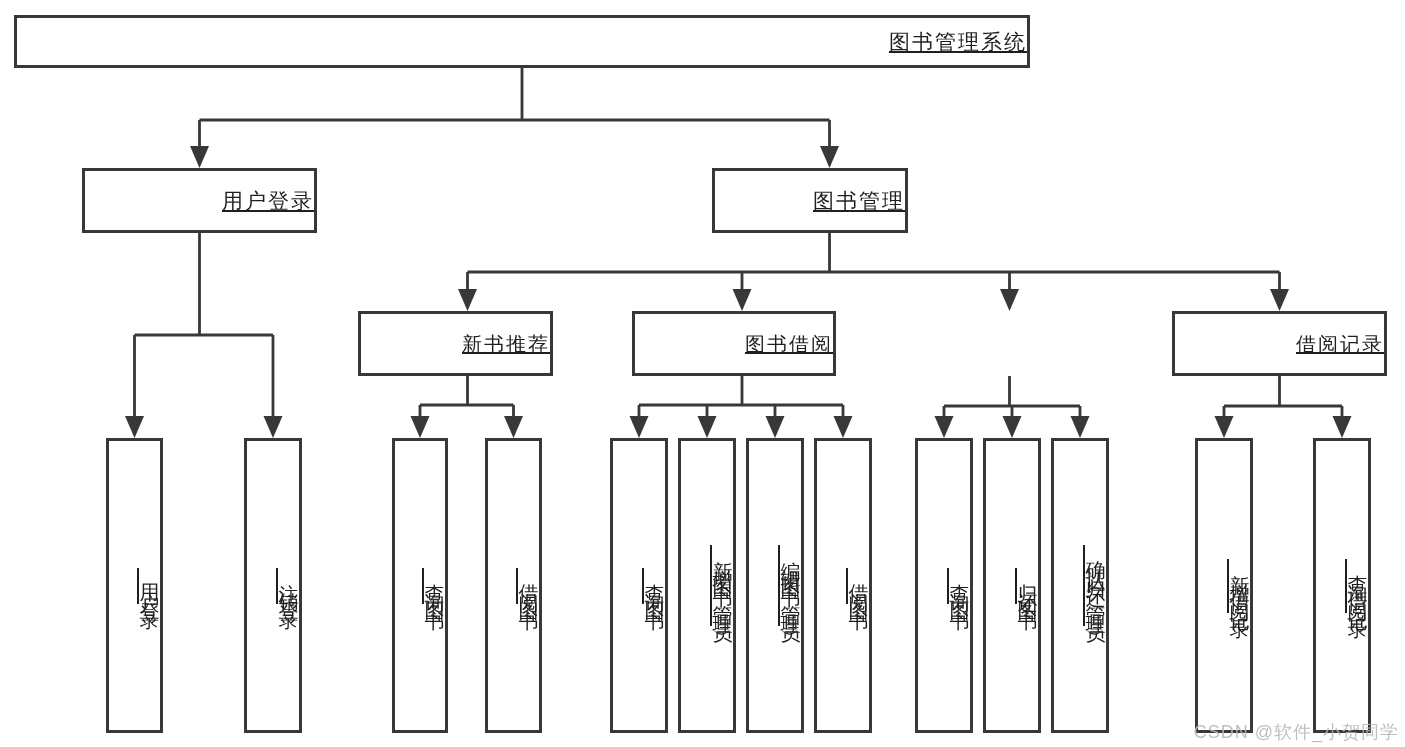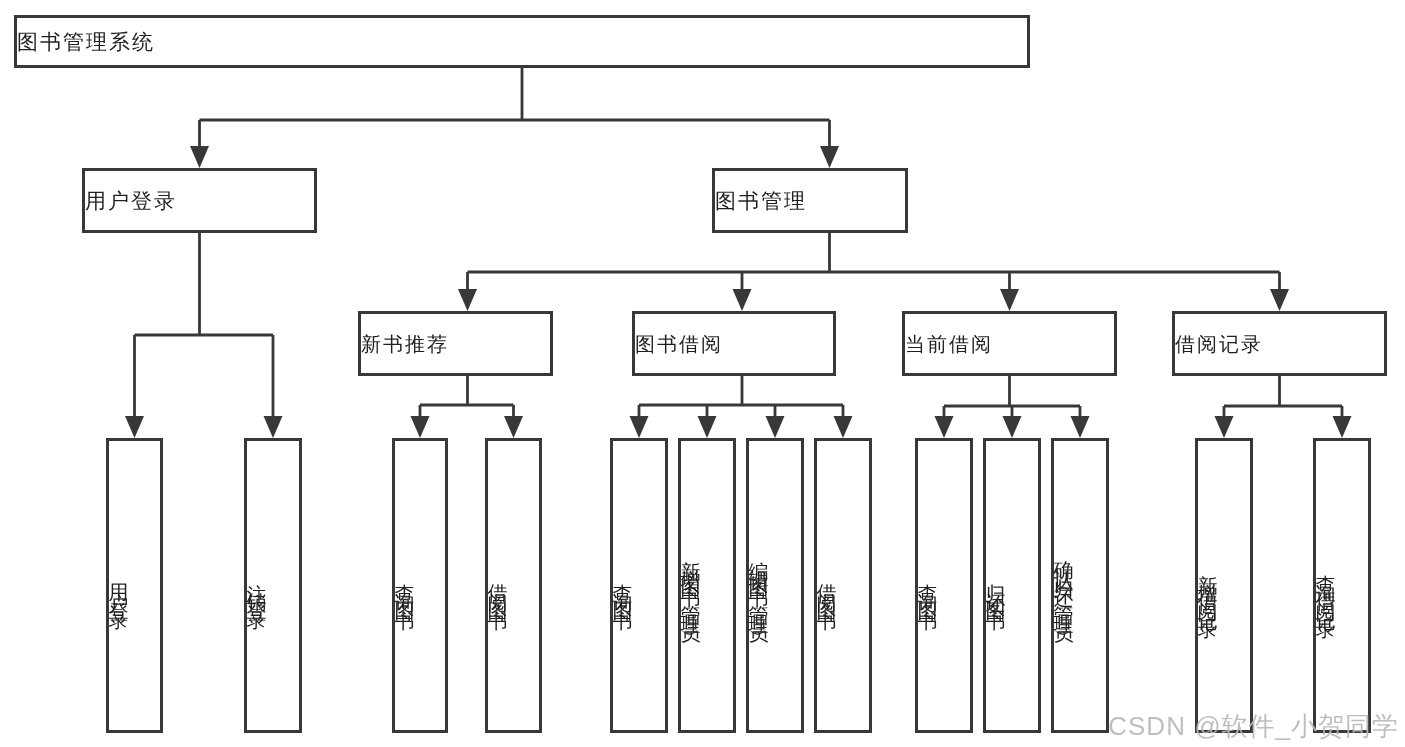--- a/index.html
+++ b/index.html
@@ -13,36 +13,37 @@
   #stage{
     position:relative;width:1405px;height:747px;background:var(--background);
     font-family:"Liberation Sans","DejaVu Sans",sans-serif;color:var(--text);
     overflow:hidden;
   }
   #connectors{position:absolute;left:0;top:0;width:1405px;height:747px;pointer-events:none;}
   #connectors .lines{fill:none;stroke:var(--line);stroke-width:2.8px;}
   #connectors .arrowhead{fill:var(--line);stroke:none;}
   .box{
     position:absolute;box-sizing:border-box;border:3px solid var(--line);
-    background:var(--box-bg);display:flex;align-items:center;justify-content:flex-start;
+    background:var(--box-bg);display:flex;align-items:center;justify-content:flex-end;
     line-height:1;
+    text-decoration:underline;
   }
   .hbox{font-size:21px;letter-spacing:2px;}
   .root{left:14px;top:15px;width:1016px;height:53px;}
   .lvl1{top:168px;height:65px;}
   .lvl2{top:311px;height:65px;font-size:20px;}
   .leaf{top:438px;height:295px;}
   .vtext{
     writing-mode:vertical-rl;text-orientation:mixed;
     font-size:20px;letter-spacing:9px;line-height:1;
     color:var(--text);
   }
   #watermark{
     position:absolute;right:6px;bottom:3px;z-index:10;
-    font-size:26px;letter-spacing:1px;color:var(--watermark);opacity:.9;
+    font-size:18px;letter-spacing:1px;color:var(--watermark);opacity:.9;
     white-space:nowrap;
   }
 </style>
 </head>
 <body>
 
 <div id="stage">
 
   <svg id="connectors" viewBox="0 0 1405 747" xmlns="http://www.w3.org/2000/svg" aria-hidden="true">
     <path class="lines" d="
@@ -84,23 +85,20 @@
   <div class="box hbox lvl1" style="left:712px;width:196px">
     <span>图书管理</span>
   </div>
 
   <div class="box hbox lvl2" style="left:358px;width:195px">
     <span>新书推荐</span>
   </div>
   <div class="box hbox lvl2" style="left:632px;width:204px">
     <span>图书借阅</span>
   </div>
-  <div class="box hbox lvl2" style="left:902px;width:215px">
-    <span>当前借阅</span>
-  </div>
   <div class="box hbox lvl2" style="left:1172px;width:215px">
     <span>借阅记录</span>
   </div>
 
   <div class="box leaf" style="left:106px;width:57px">
     <span class="vtext">用户登录</span>
   </div>
   <div class="box leaf" style="left:244px;width:58px">
     <span class="vtext">注销登录</span>
   </div>

